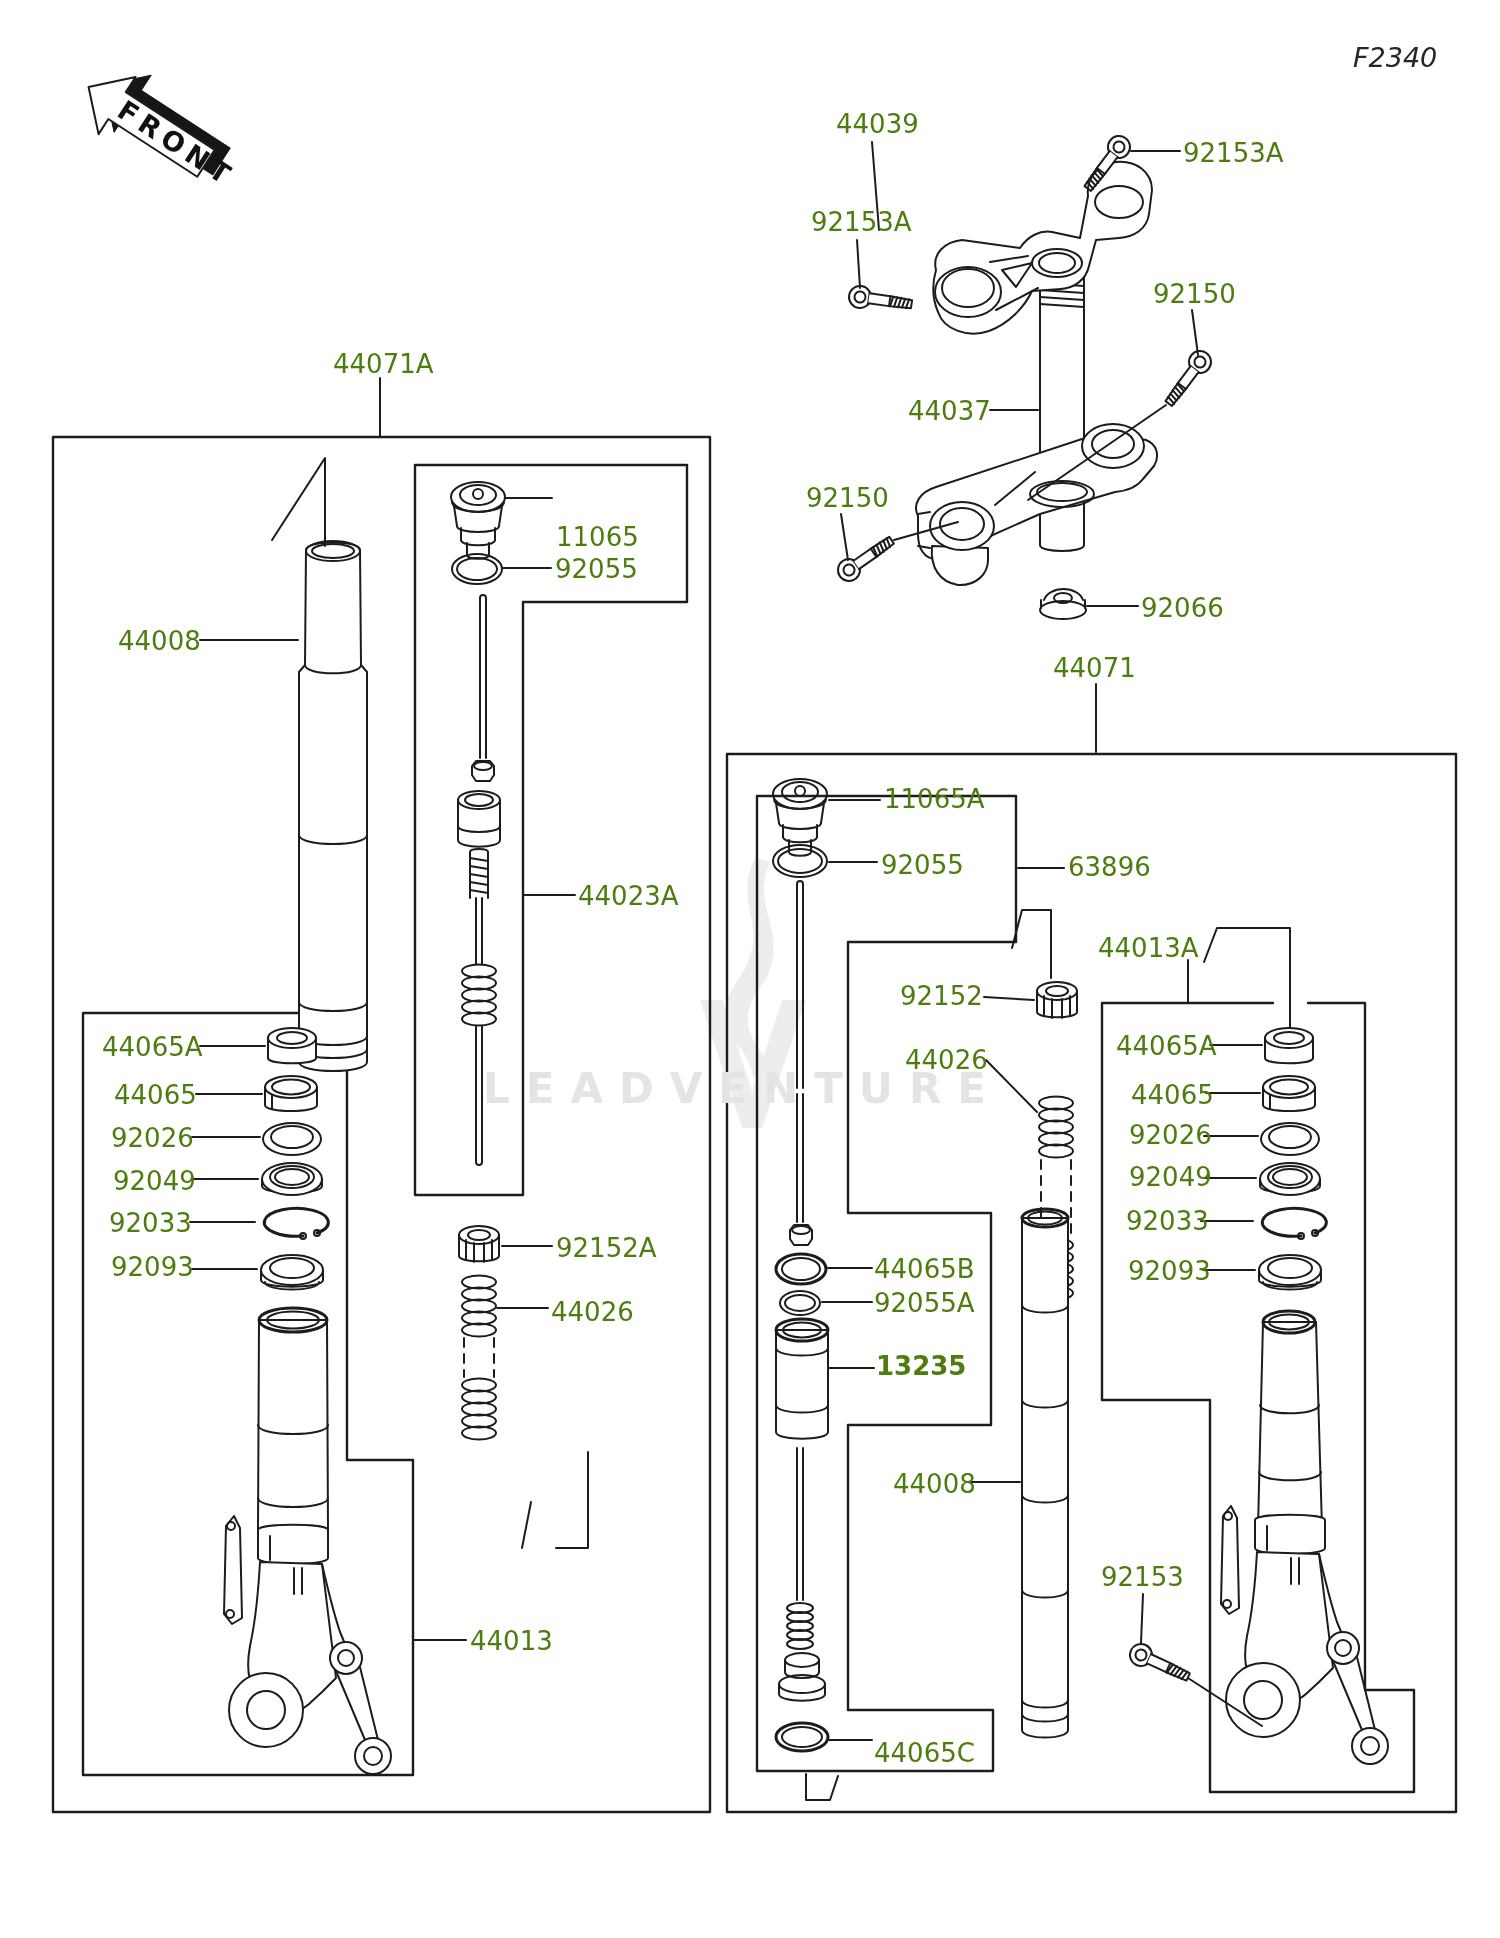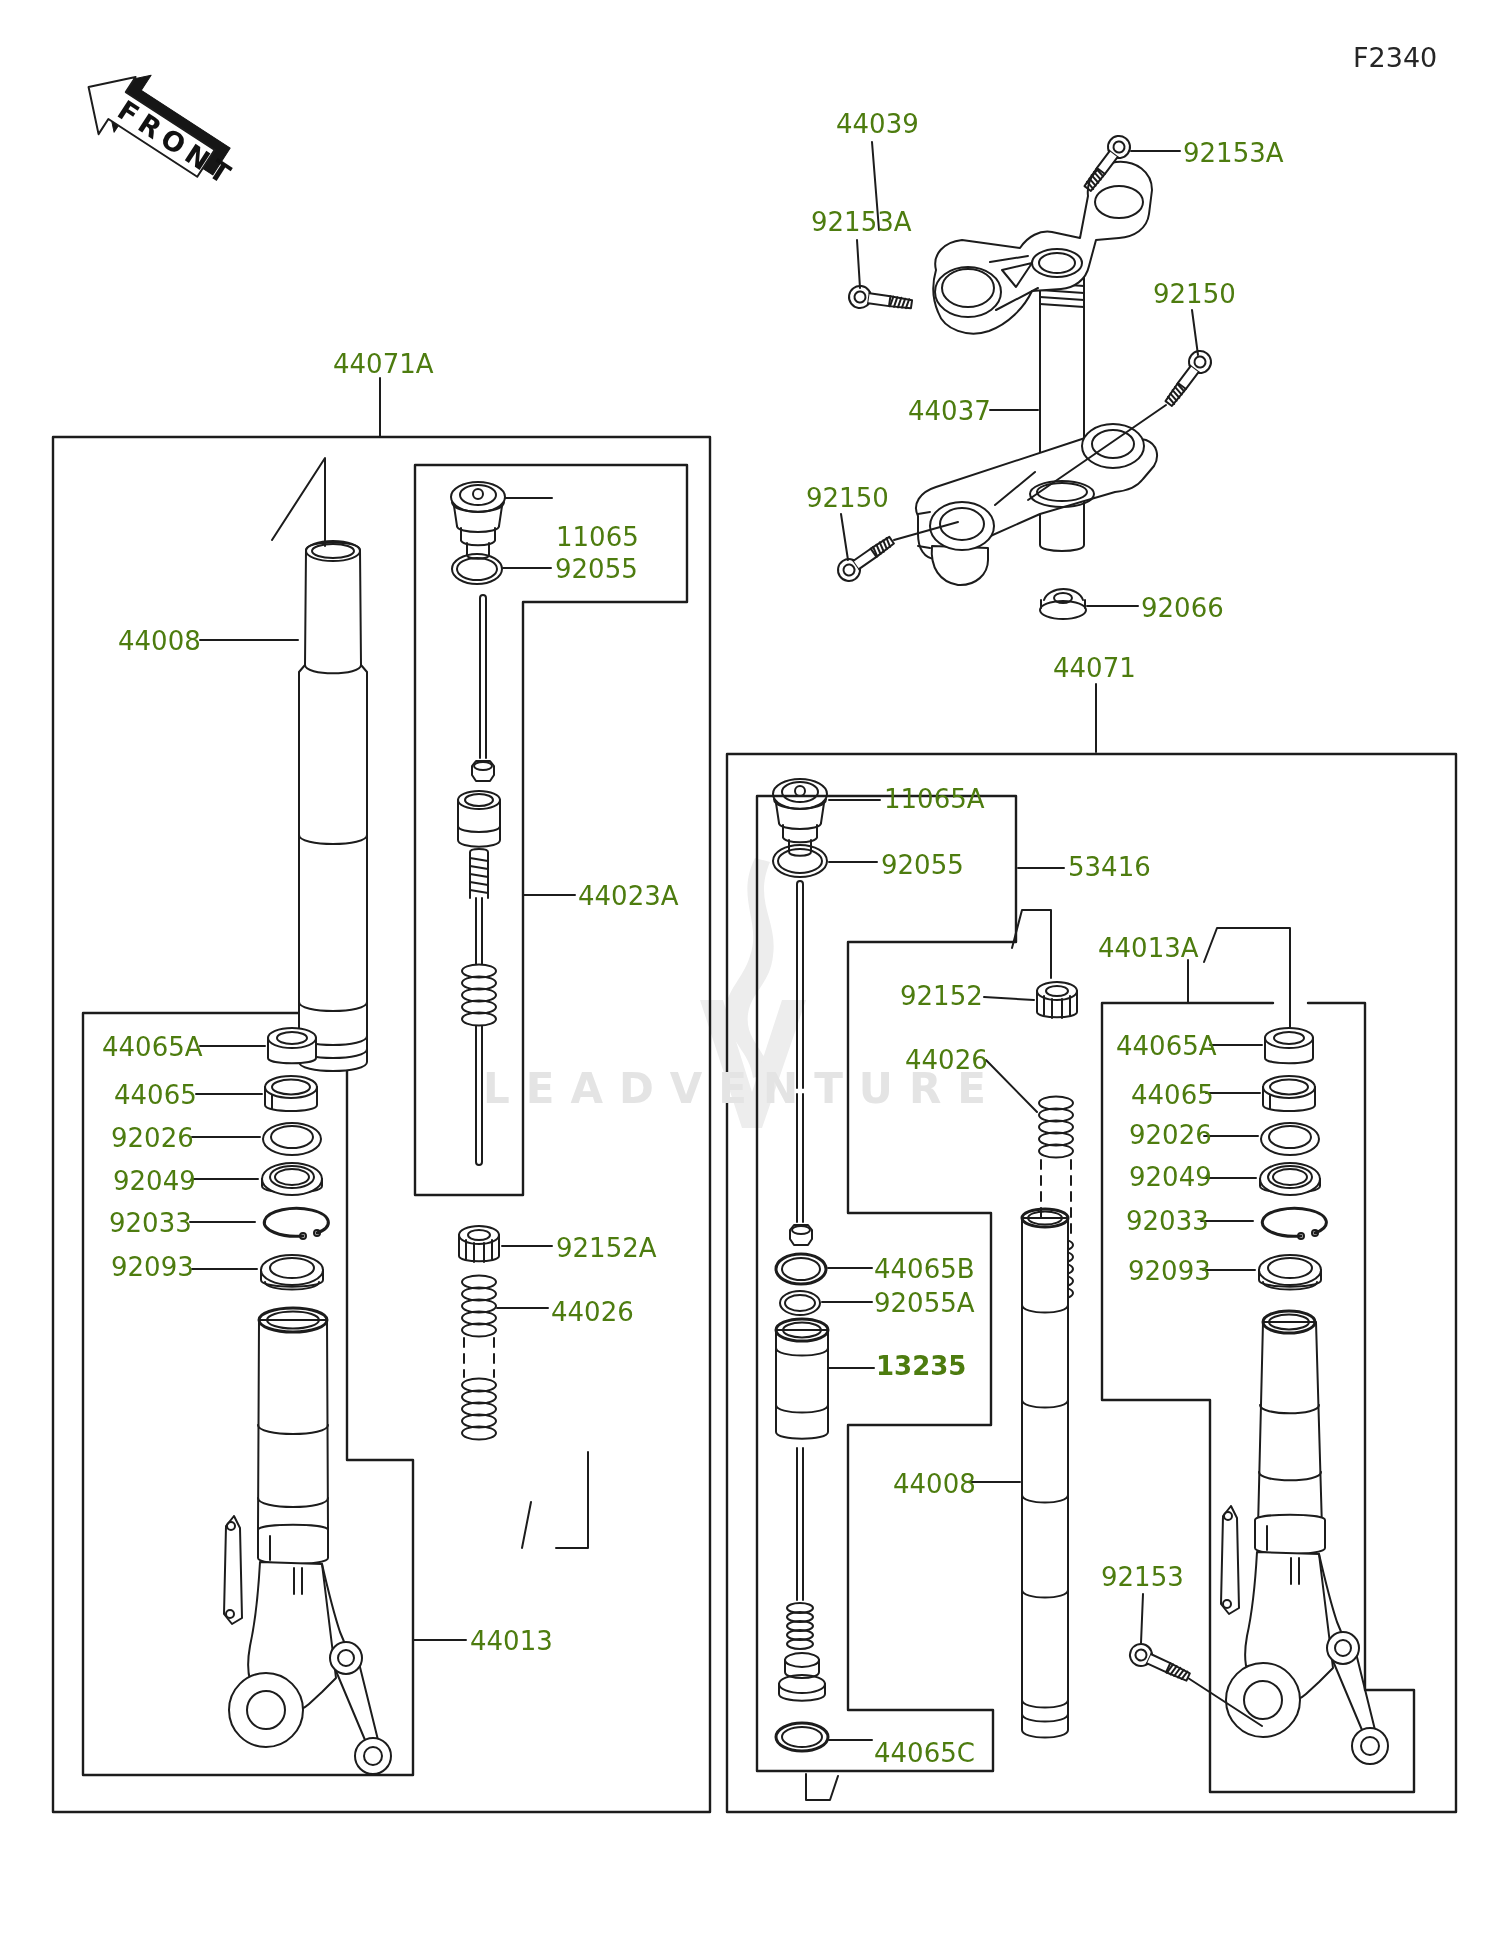--- a/index.html
+++ b/index.html
@@ -7,21 +7,21 @@
           font-family:"DejaVu Sans", sans-serif; }
   #art { position:absolute; left:0; top:0; stroke:#1c1c1c; fill:none; stroke-width:2;
          stroke-linecap:round; stroke-linejoin:round; }
   .bx  { stroke-width:2.4; }
   .b3  { stroke-width:3; }
   .wf  { fill:#ffffff; }
   .blk { fill:#161616; stroke:#161616; stroke-width:1; }
   .lt  { fill:#ededed; stroke:none; }
   .dash { stroke-dasharray:9 7; }
   .pn { position:absolute; font-size:26px; color:#4d7c0f; white-space:nowrap; letter-spacing:0px; }
-  .code { position:absolute; font-size:27px; color:#262626; }
+  .code { position:absolute; font-size:27px; color:#262626;font-style:italic; }
   .wm { position:absolute; left:483px; top:1064px; font-size:42px; font-weight:bold;
         letter-spacing:16px; color:#e4e4e4; }
   .footer { position:absolute; left:420px; top:1890px; width:560px; text-align:center;
             font-size:29px; color:#1d1d1d; }
   .fronttext { fill:#111; stroke:none; font-family:"DejaVu Sans", sans-serif;
                font-size:27px; font-weight:bold; letter-spacing:6px; }
 </style>
 </head>
 <body>
 
@@ -367,21 +367,21 @@
   <div class="pn" style="left:111px;  top:1123px;">92026</div>
   <div class="pn" style="left:113px;  top:1166px;">92049</div>
   <div class="pn" style="left:109px;  top:1208px;">92033</div>
   <div class="pn" style="left:111px;  top:1252px;">92093</div>
   <div class="pn" style="left:556px;  top:1233px;">92152A</div>
   <div class="pn" style="left:551px;  top:1297px;">44026</div>
   <div class="pn" style="left:470px;  top:1626px;">44013</div>
 
   <div class="pn" style="left:884px;  top:784px;">11065A</div>
   <div class="pn" style="left:881px;  top:850px;">92055</div>
-  <div class="pn" style="left:1068px; top:852px;">53416</div>
+  <div class="pn" style="left:1068px; top:852px;">63896</div>
   <div class="pn" style="left:900px;  top:981px;">92152</div>
   <div class="pn" style="left:1098px; top:933px;">44013A</div>
   <div class="pn" style="left:905px;  top:1045px;">44026</div>
   <div class="pn" style="left:1116px; top:1031px;">44065A</div>
   <div class="pn" style="left:1131px; top:1080px;">44065</div>
   <div class="pn" style="left:1129px; top:1120px;">92026</div>
   <div class="pn" style="left:1129px; top:1162px;">92049</div>
   <div class="pn" style="left:1126px; top:1206px;">92033</div>
   <div class="pn" style="left:1128px; top:1256px;">92093</div>
   <div class="pn" style="left:874px;  top:1254px;">44065B</div>

